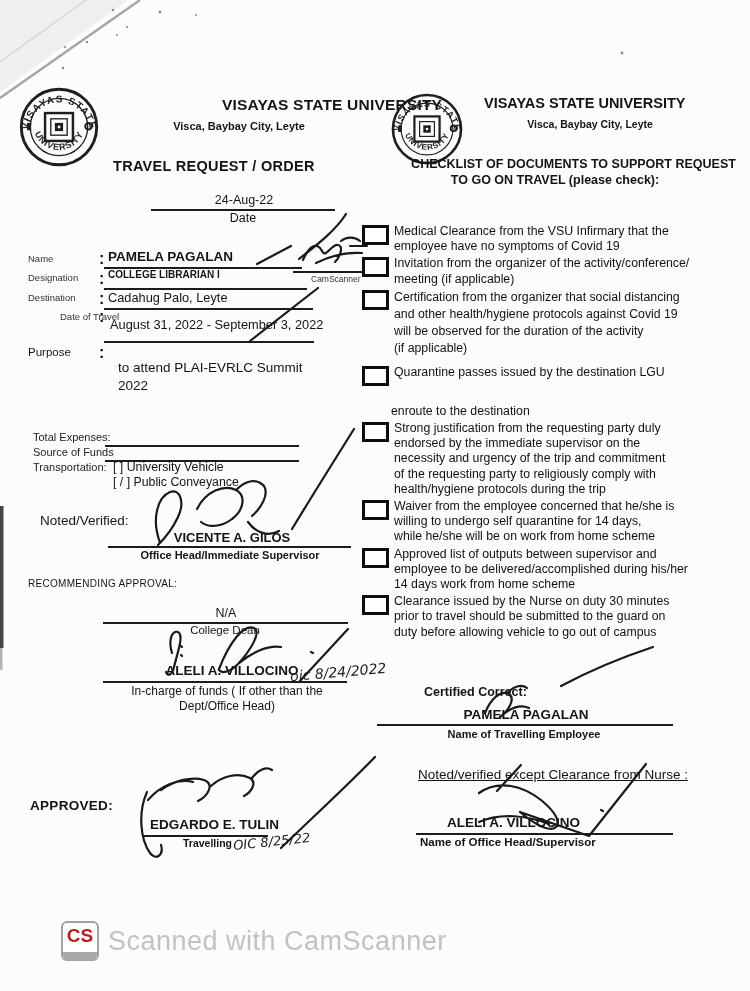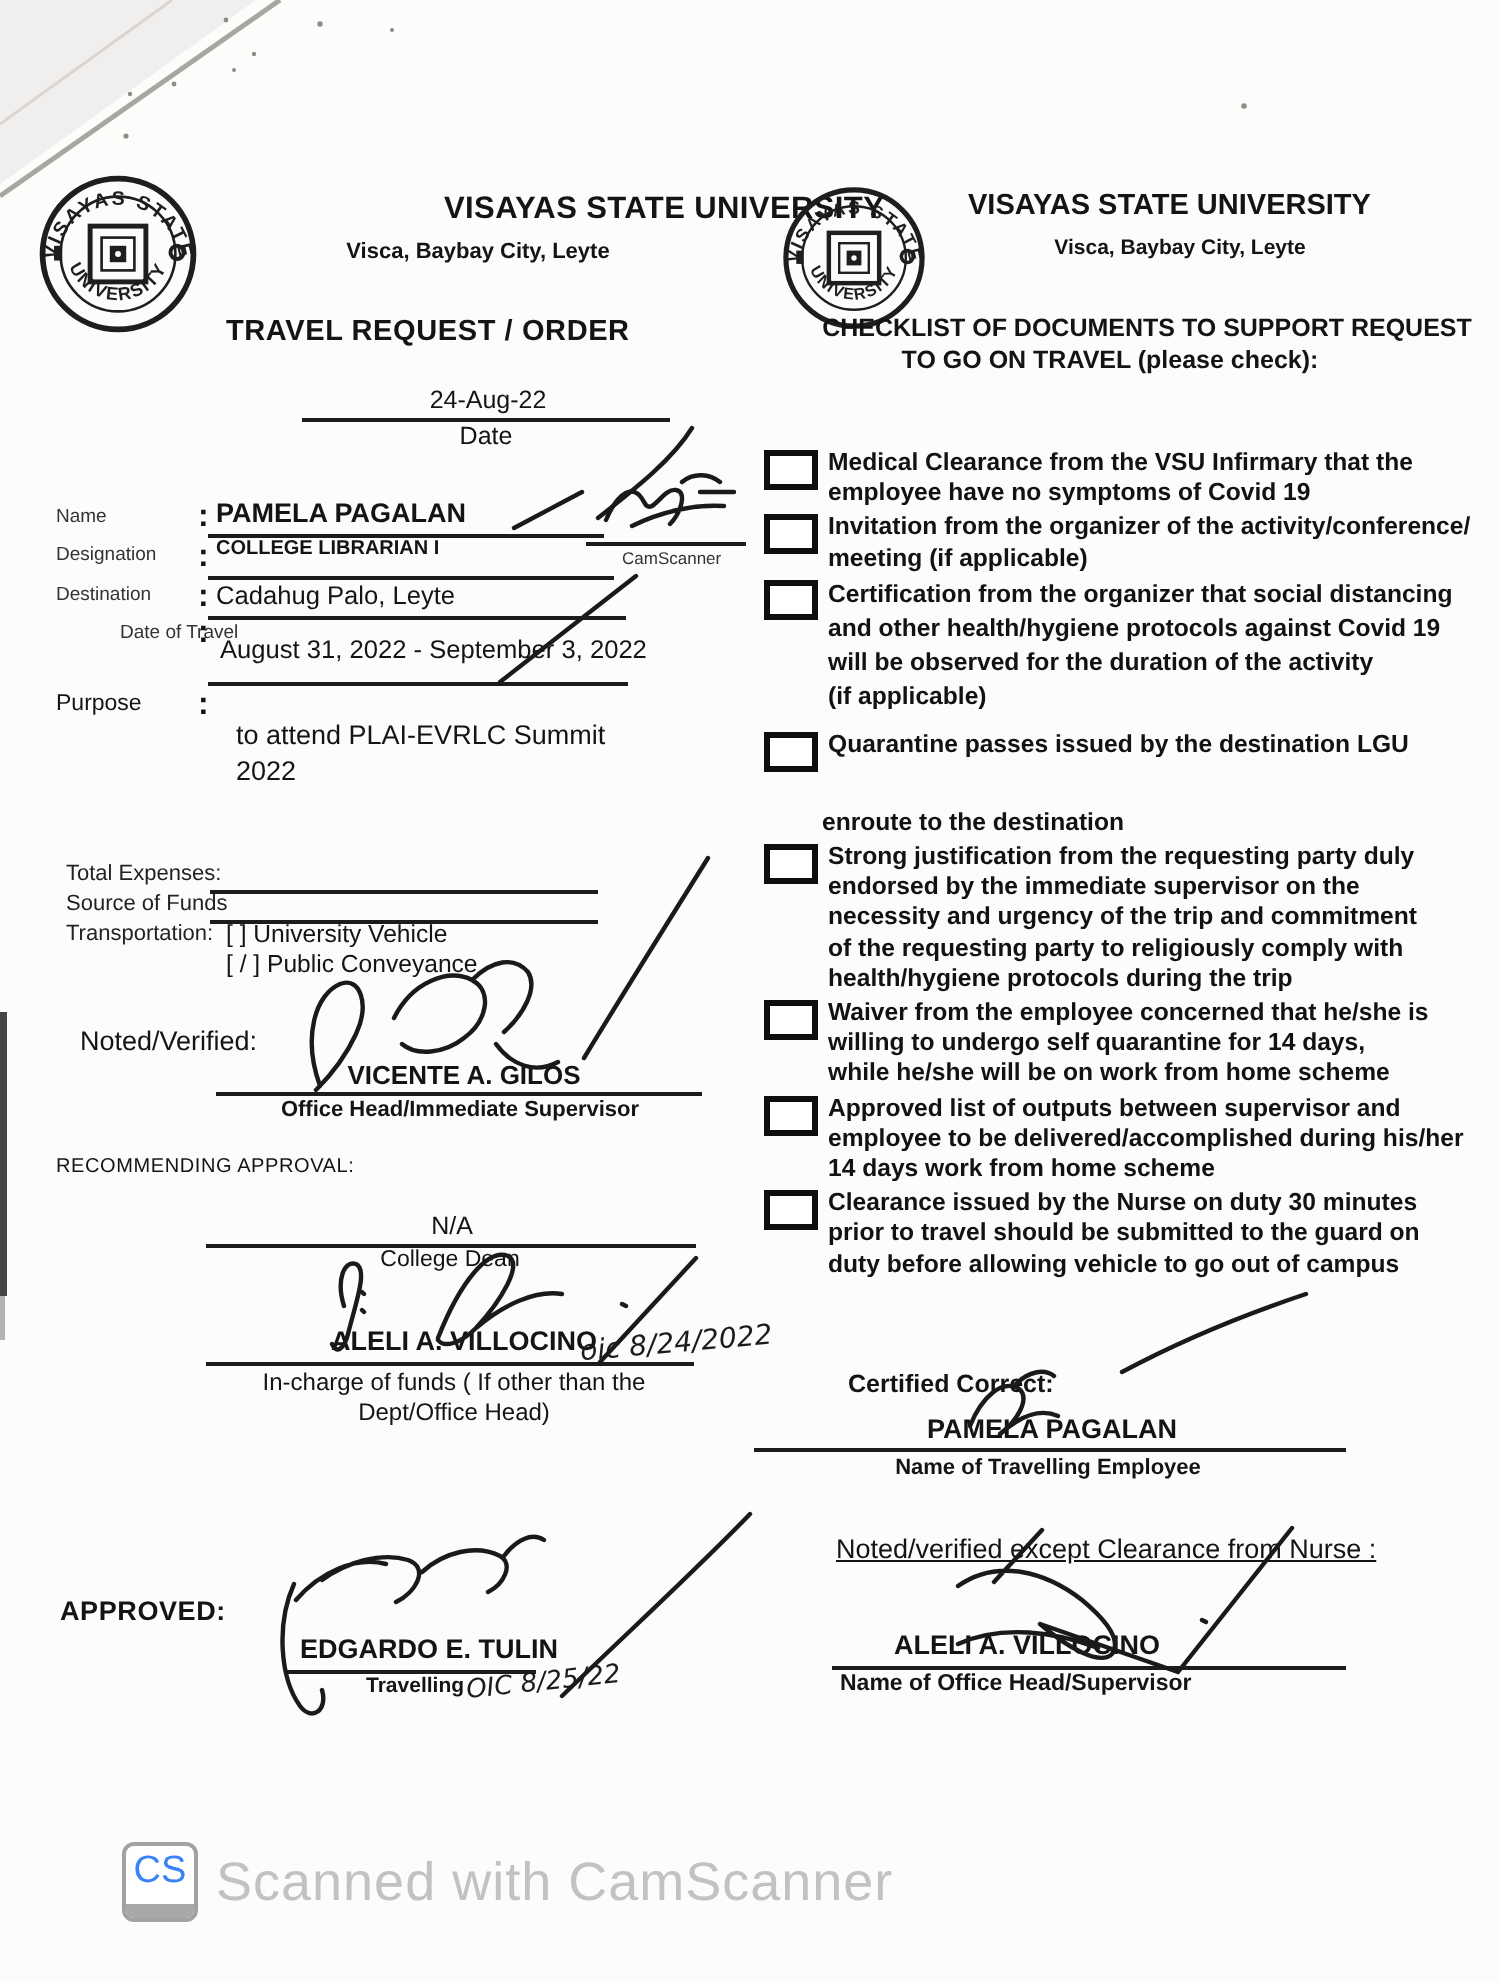--- a/index.html
+++ b/index.html
@@ -6,33 +6,33 @@
   body{width:750px;height:991px;background:#e9e9e9;font-family:"Liberation Sans",sans-serif;}
   .page{position:relative;width:750px;height:991px;background:#fcfcfb;overflow:hidden;}
   .abs{position:absolute;white-space:nowrap;color:#141414;}
   .b{font-weight:bold;}
   .ctr{transform:translateX(-50%);}
   .rule{position:absolute;background:#1c1c1c;}
   .smalllbl{font-size:9.5px;color:#333;}
   .midlbl{font-size:11px;color:#222;}
   .colon{font-weight:bold;}
   
-  .cklist{position:absolute;left:382px;top:224px;width:360px;font-weight:bold;}
+  .cklist{position:absolute;left:362px;top:224px;width:360px;}
   .ck-item{display:flex;margin-bottom:2px;}
   .ck-box{width:21px;height:14px;border:3px solid #0e0e0e;margin:1px 5px 0 0;flex:none;background:#fff;}
   .ck-sp{width:29px;flex:none;}
   .ck-lines{font-size:12.3px;line-height:15.2px;color:#121212;}
   .ck-item.wide .ck-lines{line-height:17px;}
   .ck-item.gap-md{margin-bottom:8px;}
   .ck-item.gap-lg{margin-bottom:18px;}
   
   .hand{font-family:"DejaVu Sans",sans-serif;font-style:italic;color:#1b1b1b;}
   
   .cs-logo{position:absolute;left:61px;top:921px;width:34px;height:36px;border:2px solid #a3a2a1;border-radius:6px;background:#fff;}
-  .cs-logo .cs-txt{position:absolute;left:0;top:2px;width:100%;text-align:center;font-size:19px;font-weight:normal;color:#3b82f6;letter-spacing:0;}
+  .cs-logo .cs-txt{position:absolute;left:0;top:2px;width:100%;text-align:center;font-size:19px;font-weight:bold;color:#b91c1c;letter-spacing:0;}
   .cs-logo .cs-tab{position:absolute;left:0;bottom:0;width:100%;height:7px;background:#a9a8a7;border-radius:0 0 4px 4px;}
   .cs-label{position:absolute;left:108px;top:926px;font-size:27px;color:#c3c2c1;letter-spacing:.5px;}
   svg{display:block;}
   .overlay{position:absolute;left:0;top:0;pointer-events:none;}
 </style>
 </head>
 <body>
 
 <div class="page">
 

